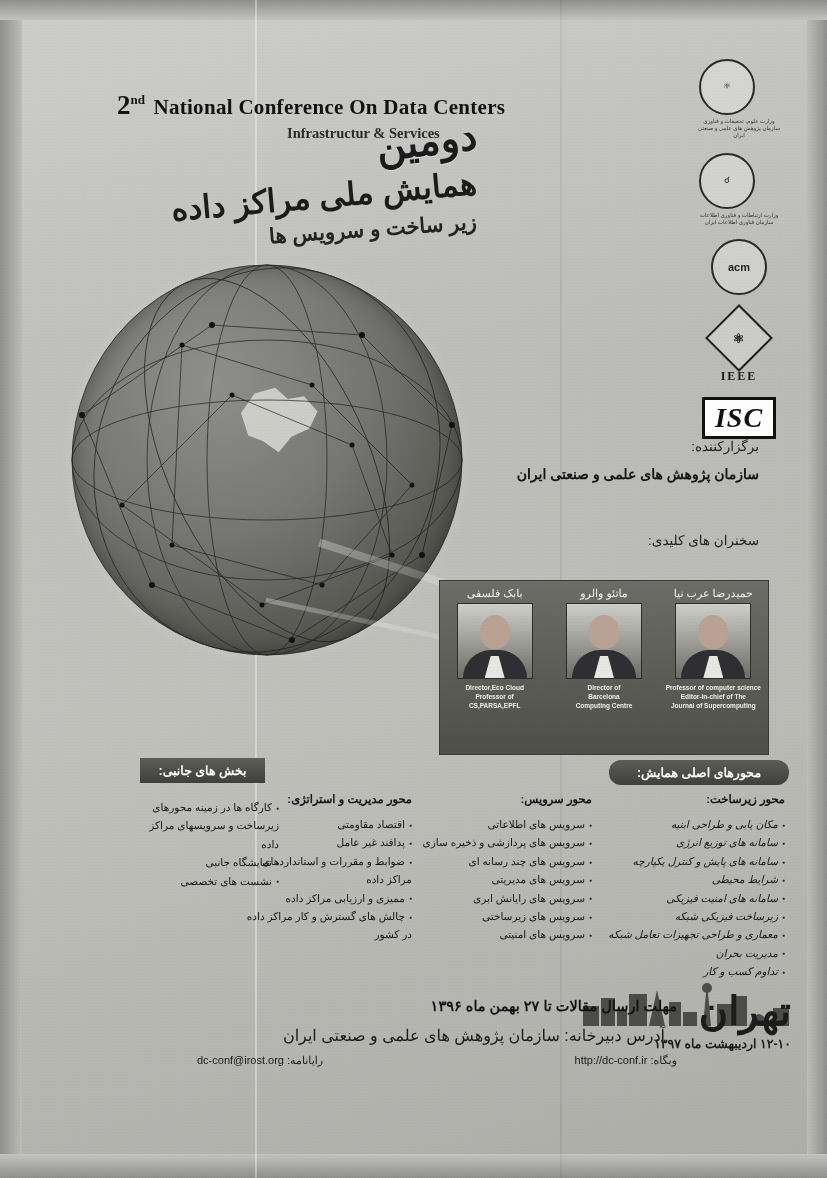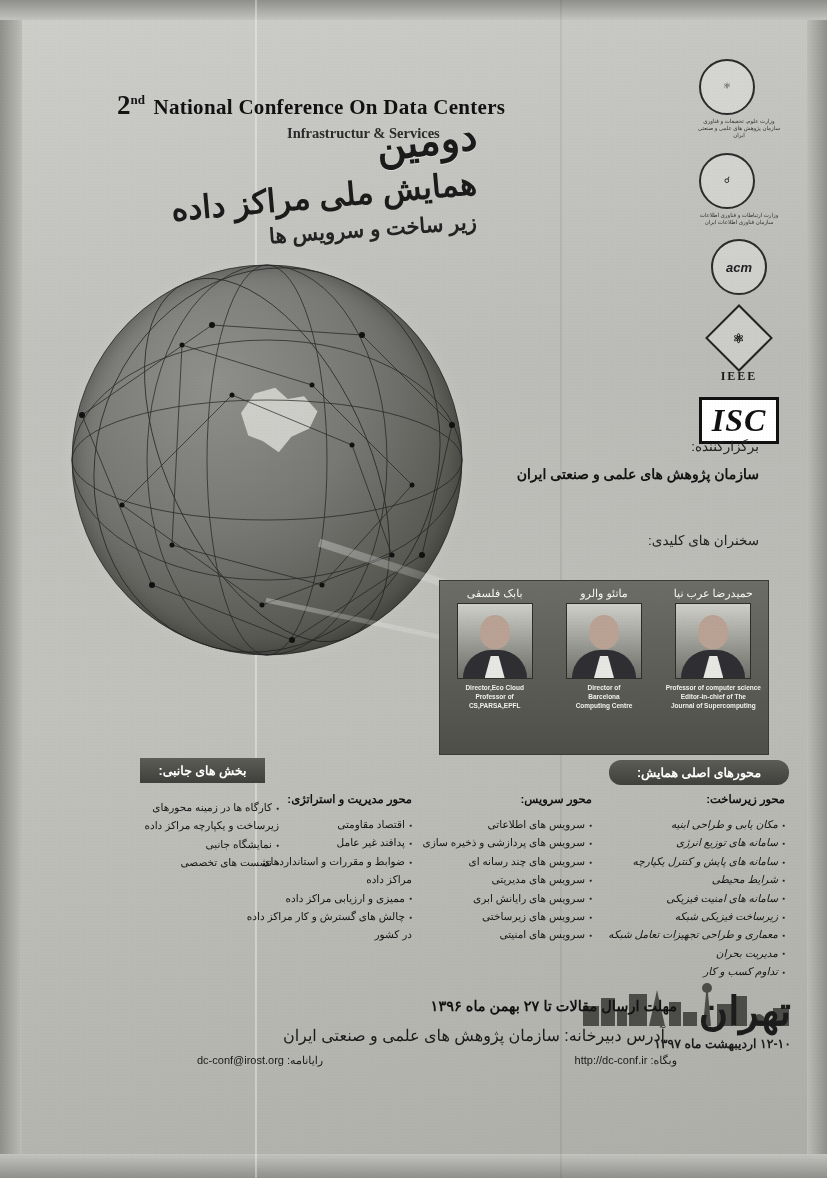--- a/index.html
+++ b/index.html
@@ -39,21 +39,21 @@
 
   
   .logos{position:absolute;right:22px;top:38px;width:92px;display:flex;flex-direction:column;align-items:center;gap:13px;}
   .logo-box{width:64px;height:58px;display:flex;align-items:center;justify-content:center;position:relative;}
   .logo-circle{width:52px;height:52px;border-radius:50%;border:2px solid #2b2b2b;display:flex;align-items:center;justify-content:center;font-size:9px;color:#222;background:rgba(255,255,255,.28);text-align:center;line-height:1.05;}
   .logo-caption{font-size:5.5px;color:#333;text-align:center;width:88px;line-height:1.25;direction:rtl;margin-top:2px;}
   .logo-diamond{width:44px;height:44px;border:2px solid #222;transform:rotate(45deg);display:flex;align-items:center;justify-content:center;background:rgba(255,255,255,.25);}
   .logo-diamond span{transform:rotate(-45deg);font-weight:bold;font-size:13px;}
   .ieee-label{font-family:"Liberation Serif",serif;font-weight:bold;font-size:12px;letter-spacing:2px;margin-top:2px;}
   .isc-box{border:3px solid #111;padding:2px 10px;background:#fff;}
-  .isc-box span{font-family:"Liberation Serif",serif;font-weight:bold;font-style:italic;font-size:32px;color:#111;letter-spacing:1px;}
+  .isc-box span{font-family:"Liberation Serif",serif;font-weight:bold;font-style:italic;font-size:28px;color:#111;letter-spacing:1px;}
 
   
   .globe-wrap{position:absolute;left:40px;top:235px;width:420px;height:420px;}
   .globe{position:absolute;left:10px;top:10px;width:390px;height:390px;border-radius:50%;
     background:radial-gradient(circle at 36% 30%, #8f8f8c 0%, #777774 40%, #55554f 75%, #3c3c38 100%);
     box-shadow:0 0 22px rgba(0,0,0,.35) inset, 0 0 18px rgba(255,255,255,.12);}
   .globe-net{position:absolute;left:0;top:0;}
   .landmass{position:absolute;left:170px;top:130px;width:90px;height:70px;background:#d9d9d5;opacity:.85;
     clip-path:polygon(10% 40%,25% 12%,48% 4%,62% 20%,80% 16%,95% 38%,86% 62%,66% 74%,52% 96%,34% 80%,18% 72%);}
   .beam{position:absolute;background:linear-gradient(90deg,rgba(255,255,255,.30),rgba(255,255,255,0));}
@@ -128,21 +128,21 @@
 سازمان پژوهش های علمی و صنعتی ایران</div>
       </div>
       <div>
         <div class="logo-box">
             <div class="logo-circle">☌</div>
           </div>
         <div class="logo-caption">وزارت ارتباطات و فناوری اطلاعات
 سازمان فناوری اطلاعات ایران</div>
       </div>
       <div class="logo-box">
-        <div class="logo-circle" style="font-size:13px;font-style:italic;font-weight:bold;">acm</div>
+        <div class="logo-circle" style="font-size:11px;font-weight:bold;">acm</div>
       </div>
       <div style="text-align:center;">
         <div class="logo-box">
             <div class="logo-diamond">
               <span>⚛</span>
             </div>
           </div>
         <div class="ieee-label">IEEE</div>
       </div>
       <div class="isc-box">
@@ -262,21 +262,21 @@
     <div class="sub-head" style="right:395px;top:772px;width:175px;">محور مدیریت و استراتژی:</div>
     <div class="topic-body" style="right:395px;top:795px;width:175px;">
       <div>اقتصاد مقاومتی</div>
       <div>پدافند غیر عامل</div>
       <div>ضوابط و مقررات و استانداردهای مراکز داده</div>
       <div>ممیزی و ارزیابی مراکز داده</div>
       <div>چالش های گسترش و کار مراکز داده در کشور</div>
     </div>
 
     <div class="topic-body" style="left:112px;top:778px;width:145px;">
-      <div>کارگاه ها در زمینه محورهای زیرساخت و یکپارچه مراکز داده</div>
+      <div>کارگاه ها در زمینه محورهای زیرساخت و سرویسهای مراکز داده</div>
       <div>نمایشگاه جانبی</div>
       <div>نشست های تخصصی</div>
     </div>
 
     <div class="footer">
       <svg class="skyline" viewBox="0 0 210 54">
         <g fill="#2a2a28">
           <rect x="0" y="34" width="16" height="20"></rect>
             <rect x="18" y="26" width="14" height="28"></rect>
           <rect x="34" y="38" width="10" height="16"></rect>

